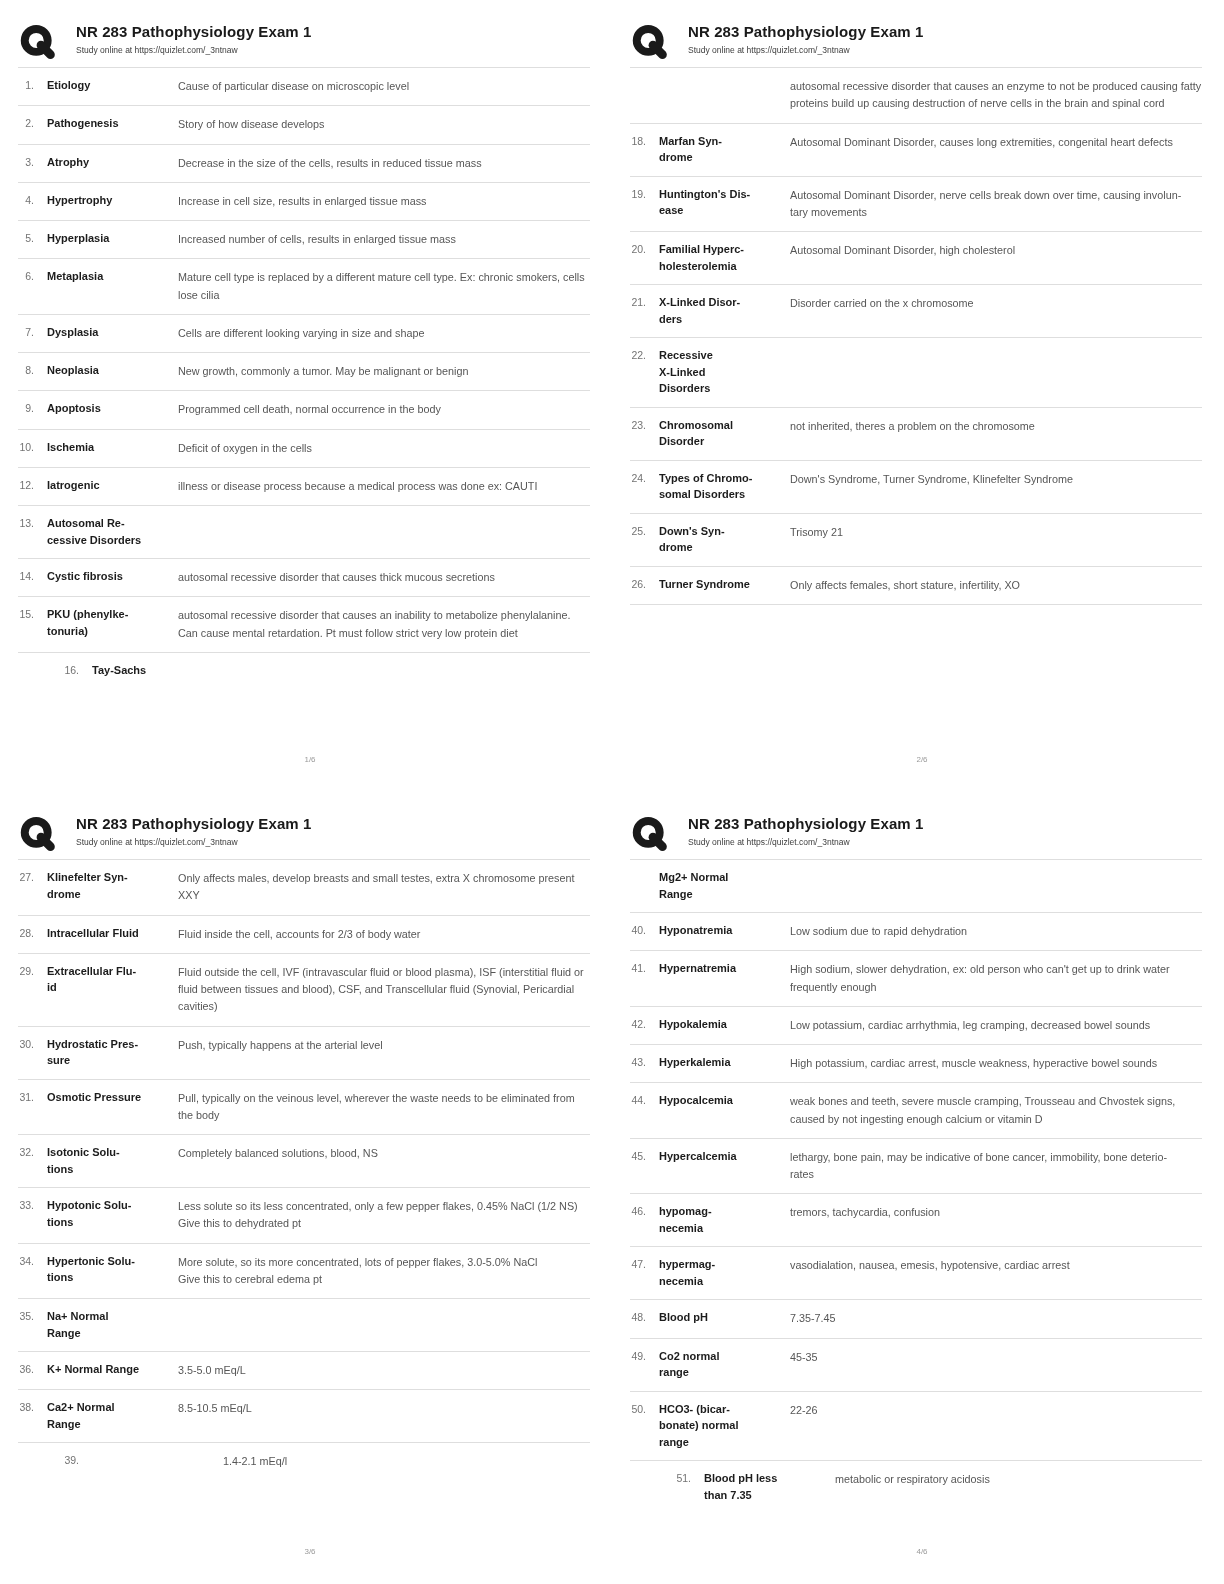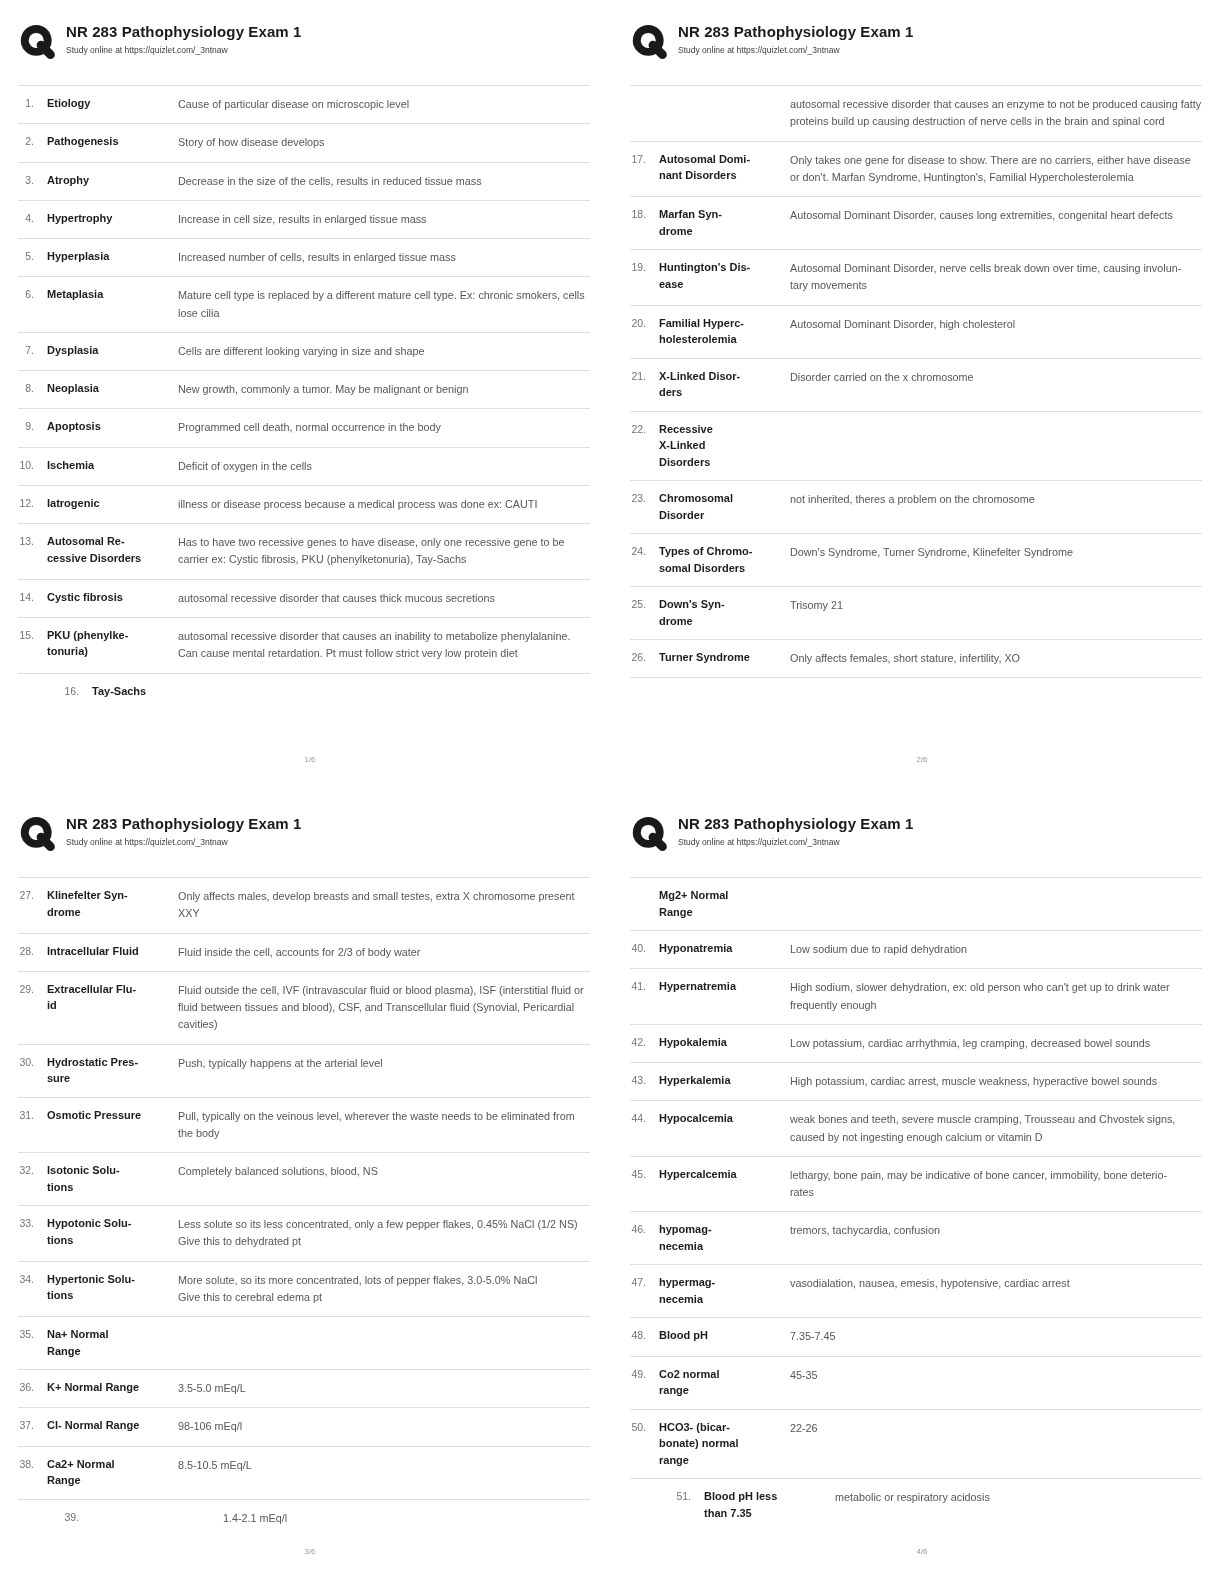--- a/index.html
+++ b/index.html
@@ -28,22 +28,22 @@
   .page{
     position:relative;
     width:612px;height:792px;
     overflow:hidden;
     background:#ffffff;
     padding:22px 22px 0 18px;
   }
   .page-header{
     display:flex;
     align-items:flex-start;
-    gap:10px;
-    padding-bottom:24px;
+    gap:20px;
+    padding-bottom:6px;
     border-bottom:1px solid var(--c-divider);
     min-height:40px;
   }
   .logo-wrap{width:38px;height:38px;flex:0 0 38px;margin-top:1px;}
   .logo-wrap svg{width:38px;height:38px;display:block;}
   .hdr-text{padding-top:1px;}
   .hdr-title{
     font-size:15px;
     font-weight:700;
     color:var(--c-title);
@@ -163,21 +163,20 @@
         </div>
         <div class="row">
           <div class="num">12.</div>
           <div class="term">Iatrogenic</div>
           <div class="def">illness or disease process because a medical process was done ex: CAUTI</div>
         </div>
         <div class="row">
           <div class="num">13.</div>
           <div class="term">Autosomal Re-
 cessive Disorders</div>
-          <div class="def">Has to have two recessive genes to have disease, only one recessive gene to be carrier ex: Cystic fibrosis, PKU (phenylketonuria), Tay-Sachs</div>
         </div>
         <div class="row">
           <div class="num">14.</div>
           <div class="term">Cystic fibrosis</div>
           <div class="def">autosomal recessive disorder that causes thick mucous secretions</div>
         </div>
         <div class="row">
           <div class="num">15.</div>
           <div class="term">PKU (phenylke-
 tonuria)</div>
@@ -205,26 +204,20 @@
         <div class="hdr-study">Study online at https://quizlet.com/_3ntnaw</div>
       </div>
     </div>
     <div class="rows">
         <div class="row">
           <div class="num"></div>
           <div class="term"></div>
           <div class="def">autosomal recessive disorder that causes an enzyme to not be produced causing fatty proteins build up causing destruction of nerve cells in the brain and spinal cord</div>
         </div>
         <div class="row">
-          <div class="num">17.</div>
-          <div class="term">Autosomal Domi-
-nant Disorders</div>
-          <div class="def">Only takes one gene for disease to show. There are no carriers, either have disease or don't. Marfan Syndrome, Huntington's, Familial Hypercholesterolemia</div>
-        </div>
-        <div class="row">
           <div class="num">18.</div>
           <div class="term">Marfan Syn-
 drome</div>
           <div class="def">Autosomal Dominant Disorder, causes long extremities, congenital heart defects</div>
         </div>
         <div class="row">
           <div class="num">19.</div>
           <div class="term">Huntington's Dis-
 ease</div>
           <div class="def">Autosomal Dominant Disorder, nerve cells break down over time, causing involun-
@@ -342,25 +335,20 @@
           <div class="num">35.</div>
           <div class="term">Na+ Normal
 Range</div>
         </div>
         <div class="row">
           <div class="num">36.</div>
           <div class="term">K+ Normal Range</div>
           <div class="def">3.5-5.0 mEq/L</div>
         </div>
         <div class="row">
-          <div class="num">37.</div>
-          <div class="term">Cl- Normal Range</div>
-          <div class="def">98-106 mEq/l</div>
-        </div>
-        <div class="row">
           <div class="num">38.</div>
           <div class="term">Ca2+ Normal
 Range</div>
           <div class="def">8.5-10.5 mEq/L</div>
         </div>
         <div class="row no-divider">
           <div class="num">39.</div>
           <div class="term"></div>
           <div class="def">1.4-2.1 mEq/l</div>
         </div>

